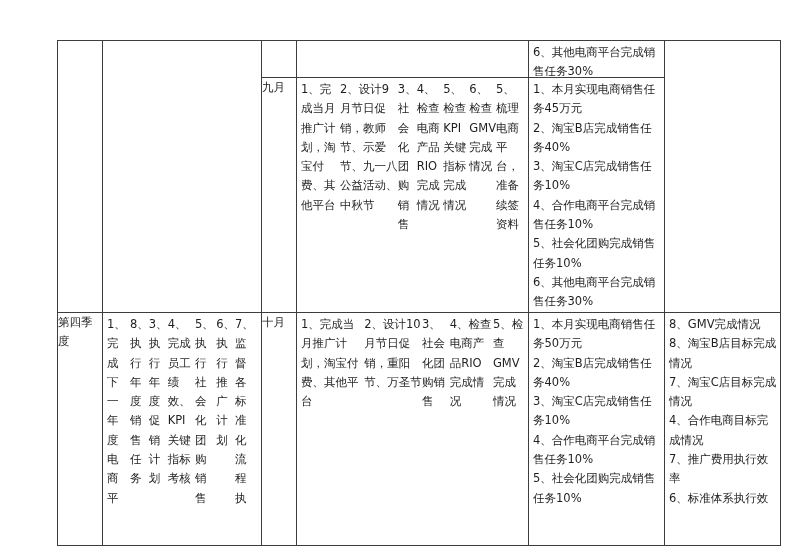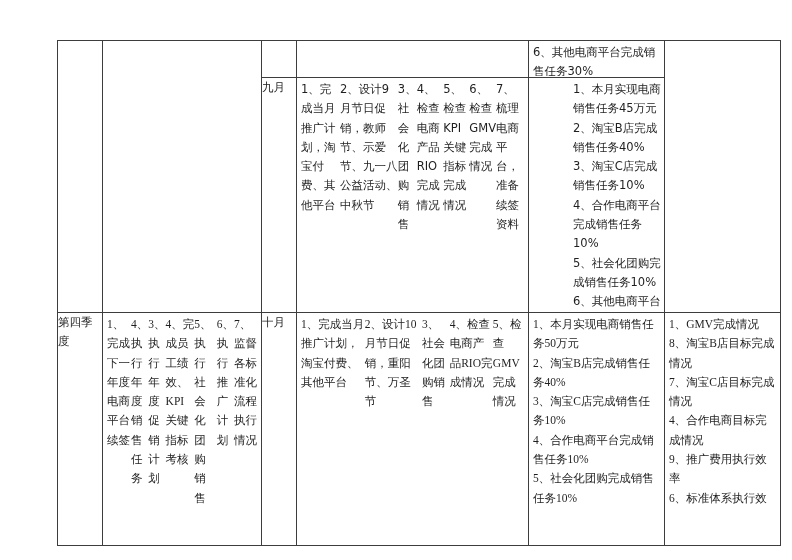--- a/index.html
+++ b/index.html
@@ -27,21 +27,21 @@
     line-height: 19.3px;
   }
   table.plan-table td {
     border: 1px solid #3d3d3d;
     padding: 0;
     vertical-align: top;
     overflow: hidden;
   }
   tr.row-a  { height: 37px;  }
   tr.row-b  { height: 235px; }
-  tr.row-c  { height: 233px; font-family: Liberation Serif, serif; }
+  tr.row-c  { height: 233px; }
 
   td.mid { vertical-align: middle; }
   td.ctr { text-align: center; }
 
   .wrap {
     padding: 2px 3px 0 4px;
     overflow: hidden;
   }
   .wrap.center {
     display: flex;
@@ -92,43 +92,43 @@
         <span class="month-label">九月</span>
       </td>
       <td class="mid" style="border-color: rgb(61, 61, 61);">
         <div class="wrap center hB">
               <div class="line">1、完成当月推广计划，淘宝付费、其他平台</div>
               <div class="line">2、设计9月节日促销，教师节、示爱节、九一八公益活动、中秋节</div>
               <div class="line">3、社会化团购销售</div>
               <div class="line">4、检查电商产品RIO完成情况</div>
               <div class="line">5、检查KPI关键指标完成情况</div>
               <div class="line">6、检查GMV完成情况</div>
-              <div class="line">7、梳理电商平台，准备续签资料</div>
+              <div class="line">5、梳理电商平台，准备续签资料</div>
             </div>
       </td>
-      <td style="border-color: rgb(61, 61, 61); padding-left: 40px;">
+      <td style="border-color: rgb(61, 61, 61);">
         <div class="wrap hB">
               <div class="line">1、本月实现电商销售任务45万元</div>
               <div class="line">2、淘宝B店完成销售任务40%</div>
               <div class="line">3、淘宝C店完成销售任务10%</div>
               <div class="line">4、合作电商平台完成销售任务10%</div>
               <div class="line">5、社会化团购完成销售任务10%</div>
               <div class="line">6、其他电商平台完成销售任务30%</div>
             </div>
       </td>
     </tr>
 
     <tr class="row-c">
       <td class="mid ctr" style="border-color: rgb(61, 61, 61);">
         <span class="quarter-label">第四季度</span>
       </td>
       <td class="mid" style="border-color: rgb(61, 61, 61);">
         <div class="wrap center hC">
               <div class="line">1、完成下一年度电商平台续签</div>
-              <div class="line">4、执行年度销售任务</div>
+              <div class="line">8、执行年度销售任务</div>
               <div class="line">3、执行年度促销计划</div>
               <div class="line">4、完成员工绩效、KPI关键指标考核</div>
               <div class="line">5、执行社会化团购销售任务</div>
               <div class="line">6、执行推广计划</div>
               <div class="line">7、监督各标准化流程执行情况</div>
             </div>
       </td>
       <td class="mid ctr" style="border-color: rgb(61, 61, 61);">
         <span class="month-label">十月</span>
       </td>
@@ -145,24 +145,24 @@
         <div class="wrap hC">
               <div class="line">1、本月实现电商销售任务50万元</div>
               <div class="line">2、淘宝B店完成销售任务40%</div>
               <div class="line">3、淘宝C店完成销售任务10%</div>
               <div class="line">4、合作电商平台完成销售任务10%</div>
               <div class="line">5、社会化团购完成销售任务10%</div>
             </div>
       </td>
       <td style="border-color: rgb(61, 61, 61);">
         <div class="wrap hC">
-              <div class="line">1、GMV完成情况</div>
+              <div class="line">8、GMV完成情况</div>
               <div class="line">8、淘宝B店目标完成情况</div>
               <div class="line">7、淘宝C店目标完成情况</div>
               <div class="line">4、合作电商目标完成情况</div>
-              <div class="line">9、推广费用执行效率</div>
+              <div class="line">7、推广费用执行效率</div>
               <div class="line">6、标准体系执行效</div>
             </div>
       </td>
     </tr>
   </tbody>
     </table>
 </div>
 
 </body></html>

